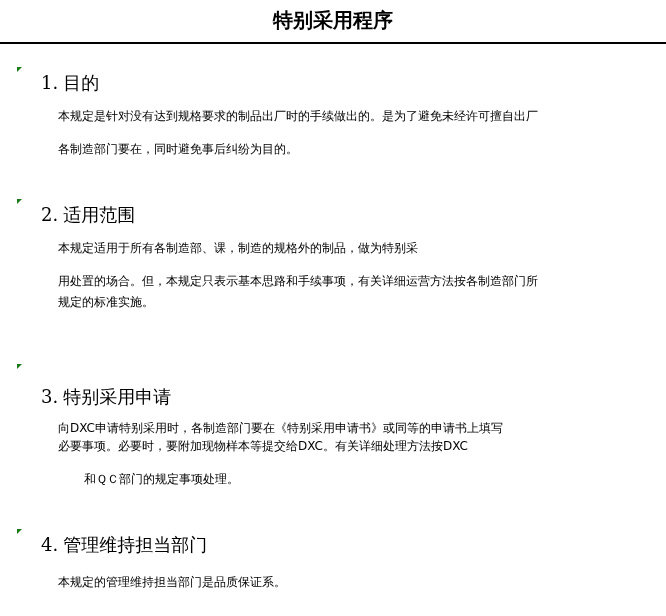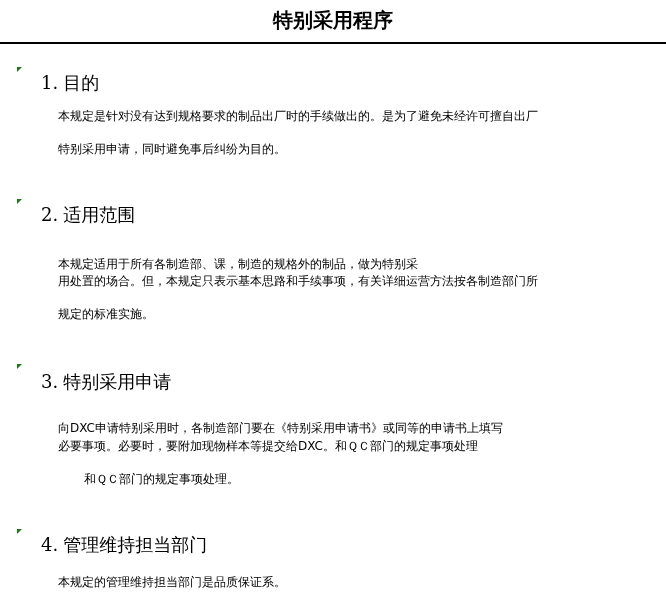--- a/index.html
+++ b/index.html
@@ -19,40 +19,40 @@
 
 <div class="title">特别采用程序</div>
 <div class="rule"></div>
 
 <div>
   <div class="marker" style="top:67px;"></div>
   <div class="heading" style="top:73px;">
     <span class="num">1.</span><span>目的</span>
   </div>
   <div class="line" style="top:106px;">本规定是针对没有达到规格要求的制品出厂时的手续做出的。是为了避免未经许可擅自出厂</div>
-  <div class="line" style="top:139px;">特别采用申请，同时避免事后纠纷为目的。</div>
+  <div class="line" style="top:139px;">各制造部门要在，同时避免事后纠纷为目的。</div>
 </div>
 
 <div>
   <div class="marker" style="top:199px;"></div>
   <div class="heading" style="top:205px;">
     <span class="num">2.</span><span>适用范围</span>
   </div>
-  <div class="line" style="top:238px;margin-top:16px;">本规定适用于所有各制造部、课，制造的规格外的制品，做为特别采</div>
+  <div class="line" style="top:238px;">本规定适用于所有各制造部、课，制造的规格外的制品，做为特别采</div>
   <div class="line" style="top:271px;">用处置的场合。但，本规定只表示基本思路和手续事项，有关详细运营方法按各制造部门所</div>
-  <div class="line" style="top:304px;text-align:center;">规定的标准实施。</div>
+  <div class="line" style="top:292px;text-align:center;">规定的标准实施。</div>
 </div>
 
 <div>
   <div class="marker" style="top:364px;"></div>
-  <div class="heading" style="top:372px;">
+  <div class="heading" style="top:387px;">
     <span class="num">3.</span><span>特别采用申请</span>
   </div>
   <div class="line" style="top:418px;">向DXC申请特别采用时，各制造部门要在《特别采用申请书》或同等的申请书上填写</div>
-  <div class="line" style="top:436px;">必要事项。必要时，要附加现物样本等提交给DXC。和ＱＣ部门的规定事项处理</div>
+  <div class="line" style="top:436px;">必要事项。必要时，要附加现物样本等提交给DXC。有关详细处理方法按DXC</div>
   <div class="line" style="top:469px;margin-left:26px;">和ＱＣ部门的规定事项处理。</div>
 </div>
 
 <div>
   <div class="marker" style="top:529px;"></div>
   <div class="heading" style="top:535px;">
     <span class="num">4.</span><span>管理维持担当部门</span>
   </div>
   <div class="line" style="top:572px;">本规定的管理维持担当部门是品质保证系。</div>
 </div>

